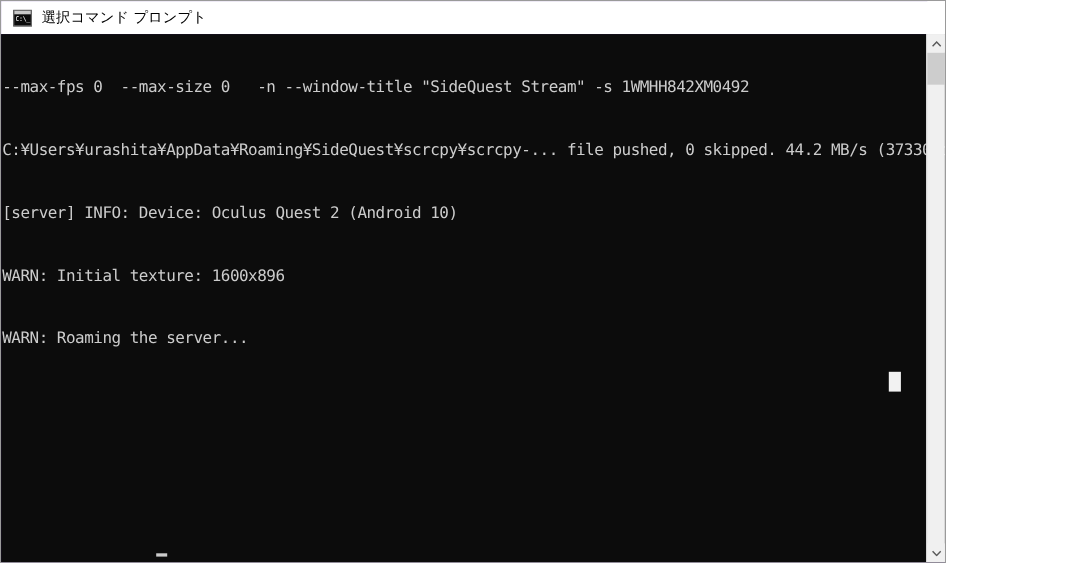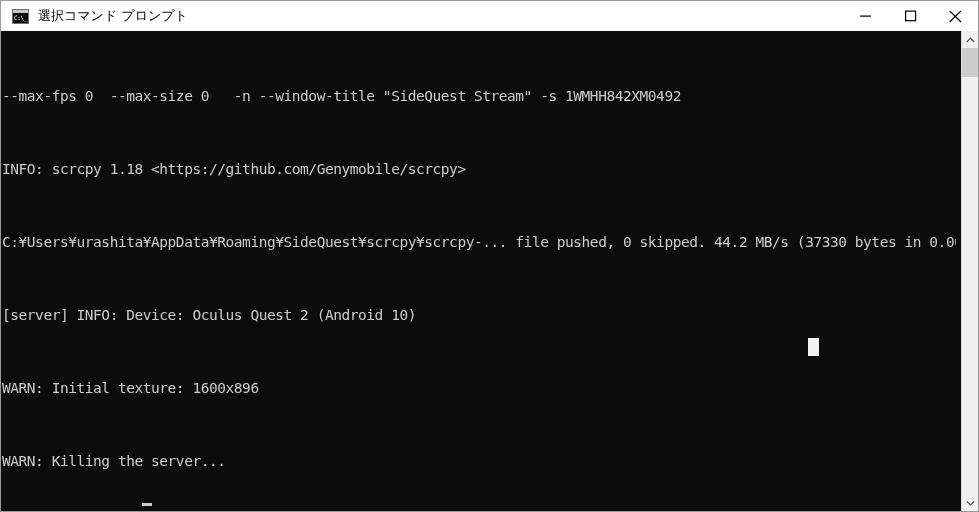--- a/index.html
+++ b/index.html
@@ -10,21 +10,21 @@
   }
   body {
     width: 979px;
     height: 512px;
     overflow: hidden;
     font-family: "Liberation Sans", sans-serif;
   }
 
   .window {
     position: relative;
-    width: 979px;
+    width: 860px;
     height: 512px;
     box-sizing: border-box;
     border: 1px solid #9a9a9a;
     background: #4c1d95;
     overflow: hidden;
   }
 
   
   .titlebar {
     position: absolute;
@@ -109,21 +109,20 @@
     line-height: 19px;
     color: #cccccc;
     white-space: pre;
     letter-spacing: -0.45px;
   }
   .lines .ln {
     height: 19px;
     padding-left: 1px;
     white-space: pre;
     overflow: hidden;
-    margin-top: 16px;
   }
 
   
   .sel-block {
     position: absolute;
     left: 807px;
     top: 307px;
     width: 11px;
     height: 18px;
     background: #f2f2f2;
@@ -199,25 +198,24 @@
           <line x1="0.6" y1="0.9" x2="12.0" y2="12.0" stroke="#000000" stroke-width="1.2"></line>
           <line x1="12.0" y1="0.9" x2="0.6" y2="12.0" stroke="#000000" stroke-width="1.2"></line>
         </svg>
       </div>
     </div>
   </div>
 
   <div class="console">
     <div class="lines">
       <div class="ln">--max-fps 0  --max-size 0   -n --window-title "SideQuest Stream" -s 1WMHH842XM0492</div>
-      <div class="ln">INFO: scrcpy 1.18 &lt;https://github.com/Genymobile/scrcpy&gt;</div>
       <div class="ln">C:¥Users¥urashita¥AppData¥Roaming¥SideQuest¥scrcpy¥scrcpy-... file pushed, 0 skipped. 44.2 MB/s (37330 bytes in 0.001s)</div>
       <div class="ln">[server] INFO: Device: Oculus Quest 2 (Android 10)</div>
       <div class="ln">WARN: Initial texture: 1600x896</div>
-      <div class="ln">WARN: Killing the server...</div>
+      <div class="ln">WARN: Roaming the server...</div>
       <div class="ln"></div>
       
       
       
       
       
       
       
       
       

